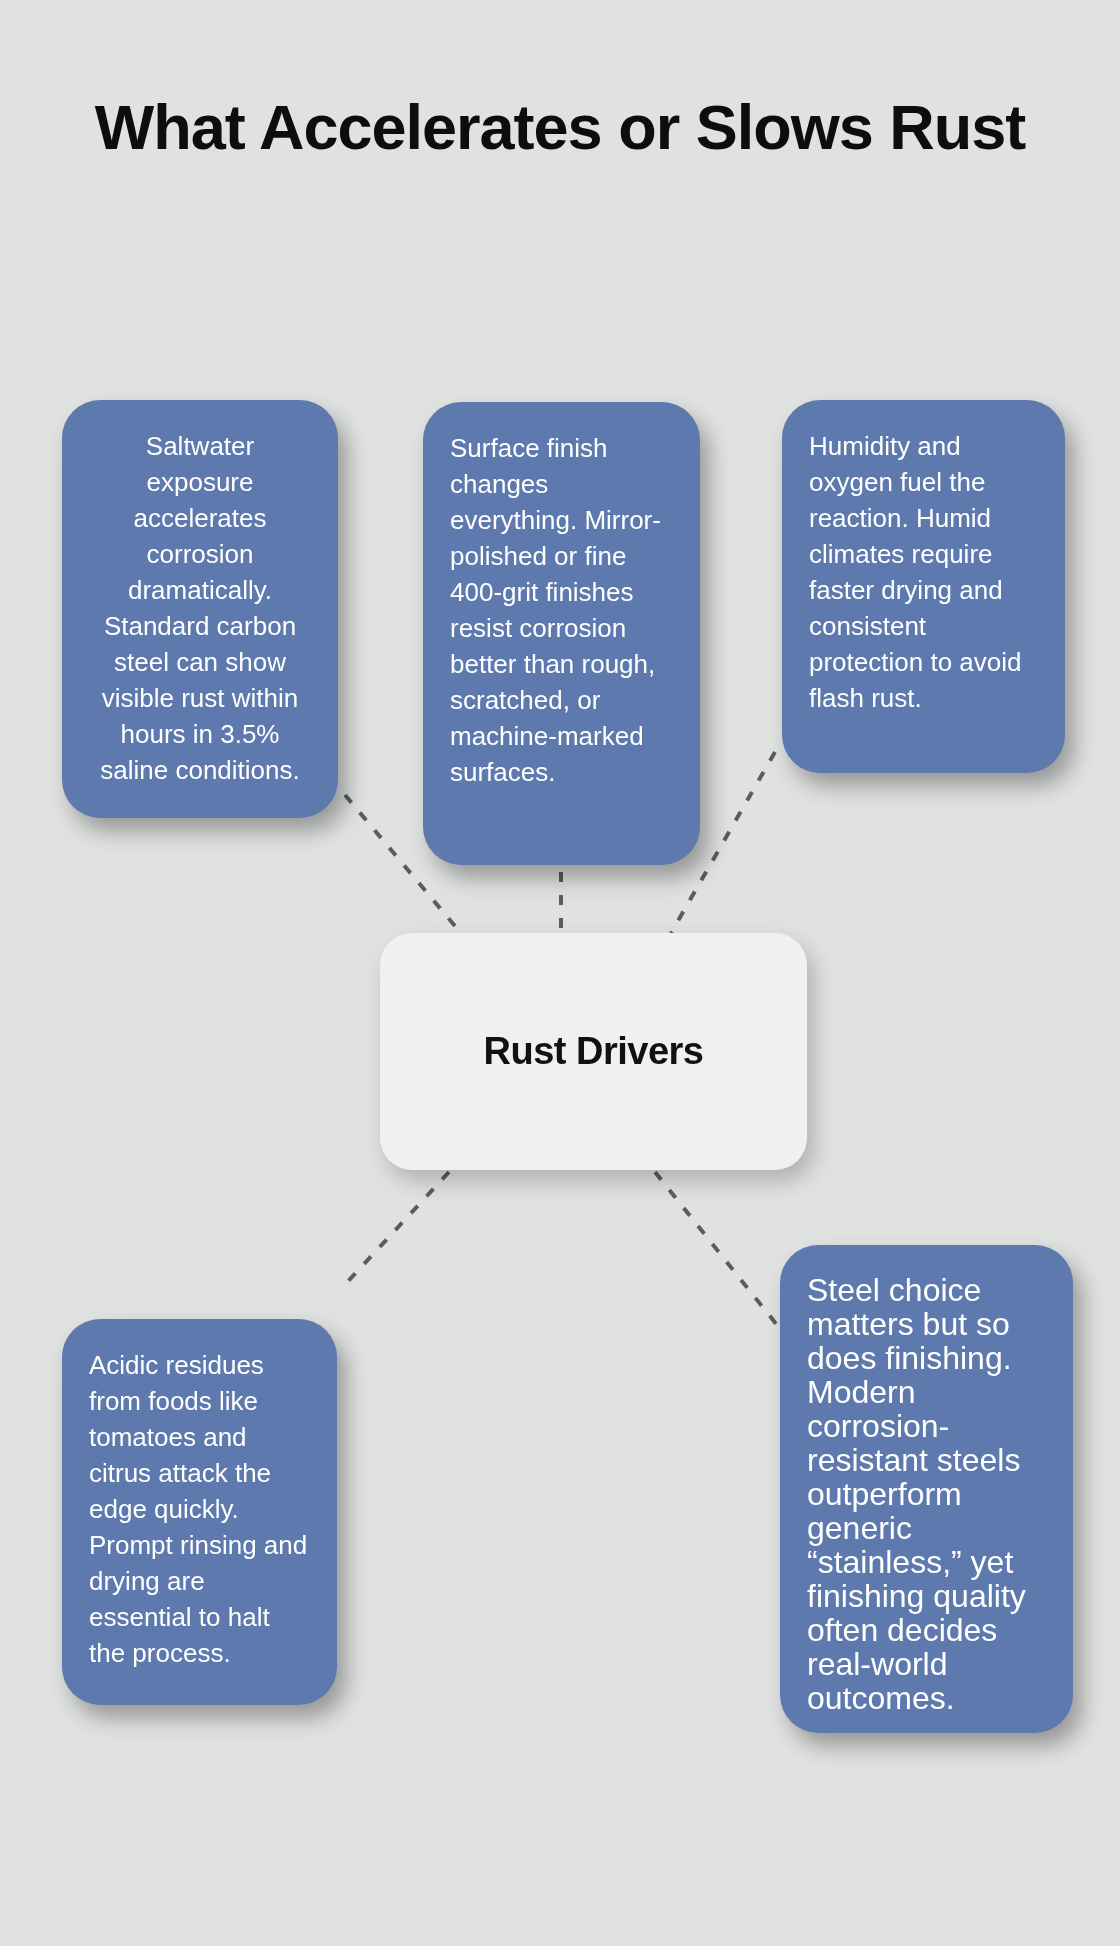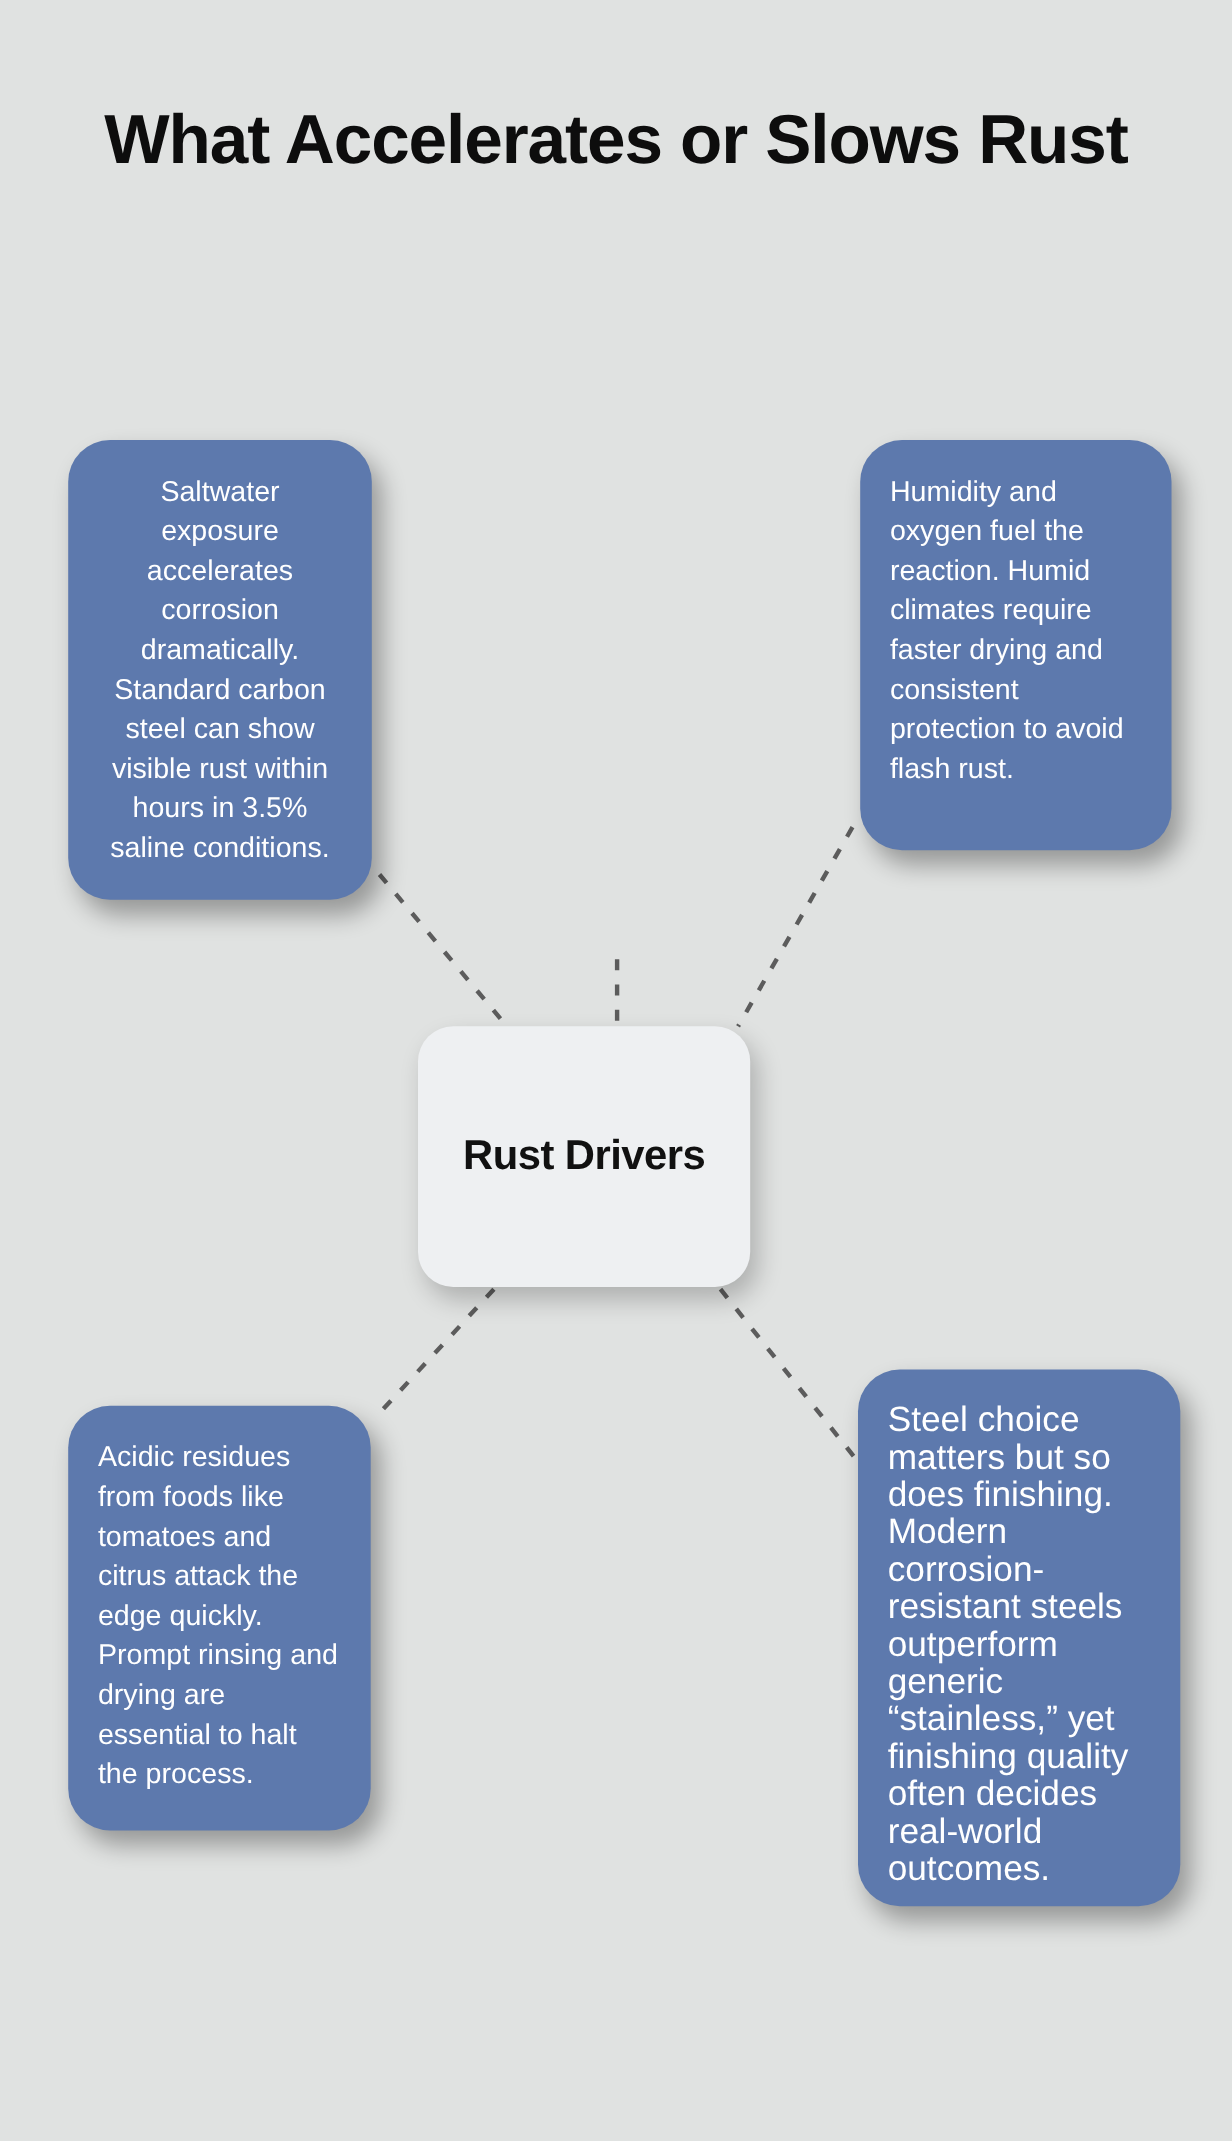--- a/index.html
+++ b/index.html
@@ -52,28 +52,28 @@
     font-size: 26px;
     line-height: 36px;
     box-shadow: 9px 13px 22px rgba(0,0,0,0.33);
   }
   .factor-node p {
     margin: 0;
   }
   .node-saltwater   { left: 62px;  top: 400px; width: 276px; height: 418px; text-align: center; }
   .node-surface     { left: 423px; top: 402px; width: 277px; height: 463px; }
   .node-humidity    { left: 782px; top: 400px; width: 283px; height: 373px; }
-  .node-acidic      { left: 62px;  top: 1278px; width: 275px; height: 386px; }
+  .node-acidic      { left: 62px;  top: 1319px; width: 275px; height: 386px; }
   .node-steel       { left: 780px; top: 1245px; width: 293px; height: 488px;
                       font-size: 32px; line-height: 34px; }
   .center-node {
     position: absolute;
     left: 380px;
     top: 933px;
-    width: 302px;
+    width: 427px;
     height: 237px;
     box-sizing: border-box;
     background: var(--center-fill, #eef0f2);
     border-radius: 32px;
     box-shadow: 7px 11px 22px rgba(0,0,0,0.22);
     display: flex;
     align-items: center;
     justify-content: center;
   }
   .center-node .center-label {
@@ -95,20 +95,23 @@
     <line x1="561" y1="872" x2="561" y2="931"></line>
     <line x1="775" y1="752" x2="671" y2="933"></line>
     <line x1="449" y1="1172" x2="340" y2="1290"></line>
     <line x1="655" y1="1172" x2="781" y2="1330"></line>
   </svg>
 
   <div class="factor-node node-saltwater">
     <p>Saltwater exposure accelerates corrosion dramatically. Standard carbon steel can show visible rust within hours in 3.5% saline conditions.</p>
   </div>
 
+  <div class="factor-node node-surface">
+    <p>Surface finish changes everything. Mirror-polished or fine 400-grit finishes resist corrosion better than rough, scratched, or machine-marked surfaces.</p>
+  </div>
 
   <div class="factor-node node-humidity">
     <p>Humidity and oxygen fuel the reaction. Humid climates require faster drying and consistent protection to avoid flash rust.</p>
   </div>
 
   <div class="factor-node node-acidic">
     <p>Acidic residues from foods like tomatoes and citrus attack the edge quickly. Prompt rinsing and drying are essential to halt the process.</p>
   </div>
 
   <div class="factor-node node-steel">

